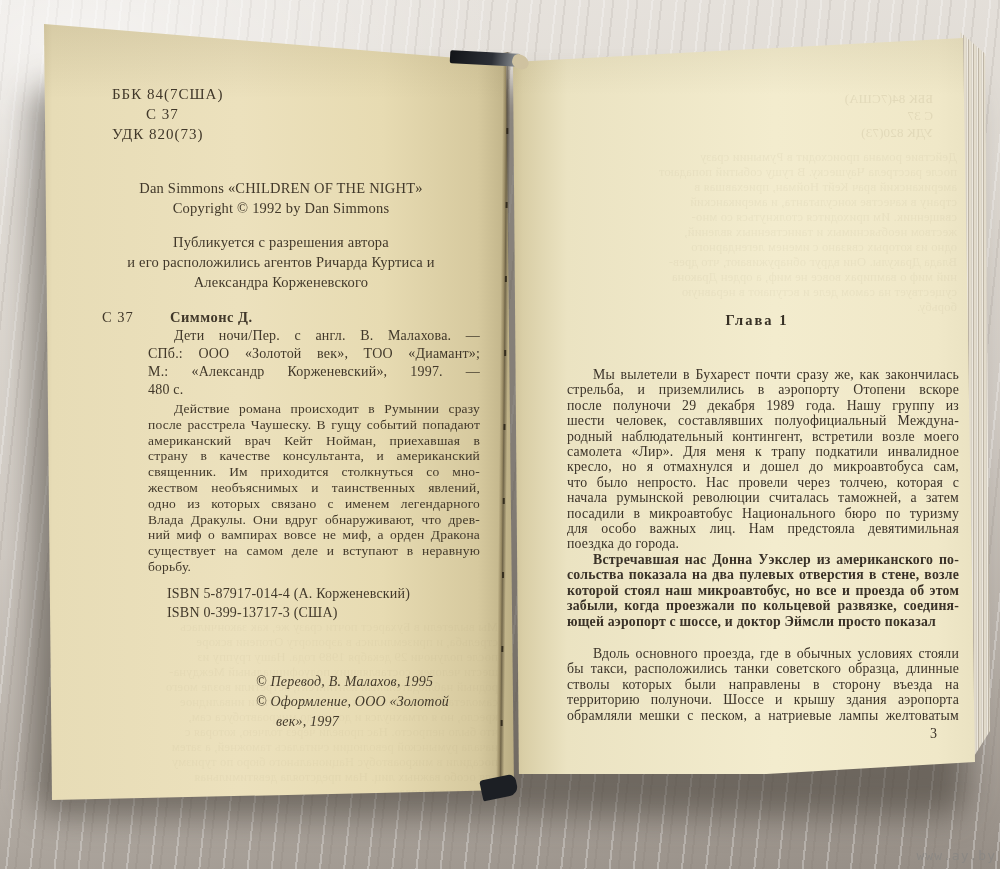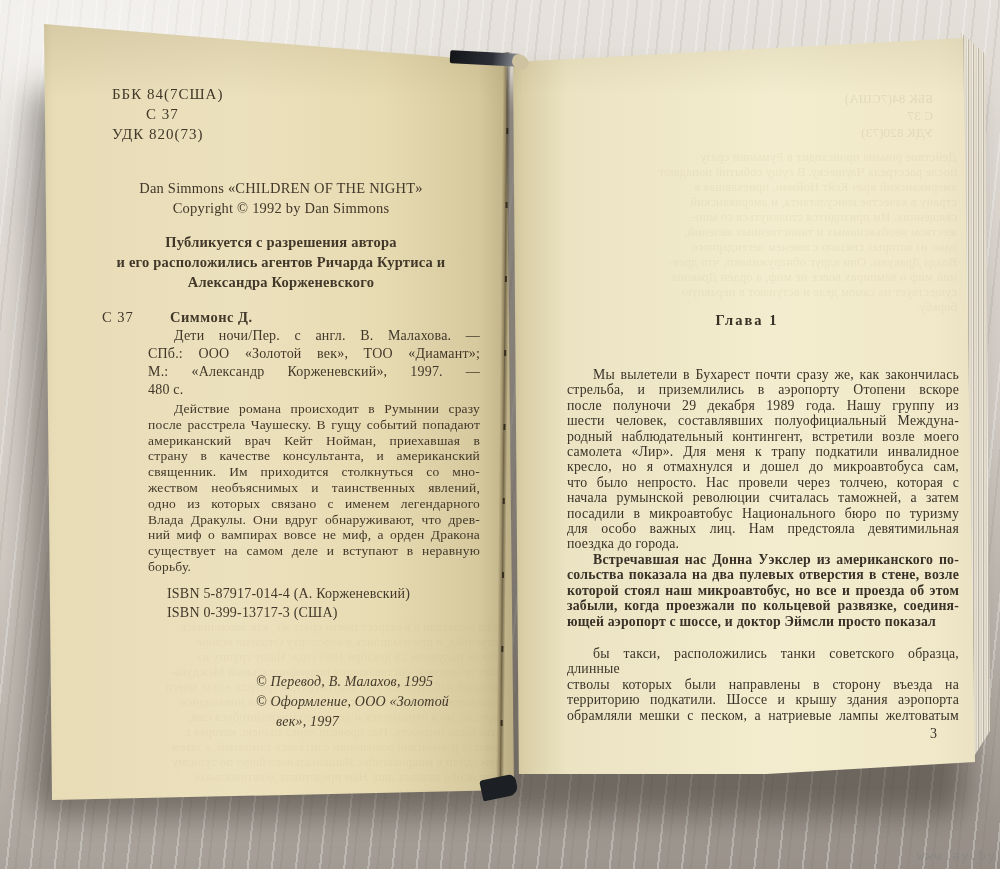--- a/index.html
+++ b/index.html
@@ -58,31 +58,31 @@
   .tl{white-space:nowrap;text-align:left;}
   .just .tl{white-space:normal;text-align:justify;text-align-last:justify;}
   .just .tl:last-child{text-align-last:left;}
   .keep-just .tl:last-child{text-align-last:justify;}
   .center .tl{text-align:right;white-space:normal;text-align-last:center;}
   .indent-first .tl:first-child{text-indent:26px;}
   
   .bbk{left:74px;top:64px;width:220px;font-size:15px;line-height:20px;letter-spacing:1px;}
   .bbk .tl:nth-child(2){padding-left:34px;}
   .title-block{left:28px;top:158px;width:430px;font-size:14.5px;line-height:20px;}
-  .permission{left:20px;top:212px;width:446px;font-size:14.5px;line-height:20px;font-weight:bold;}
+  .permission{left:20px;top:212px;width:446px;font-size:14.5px;line-height:20px;}
   .catalog-code{position:absolute;left:64px;top:289px;font-size:14.5px;letter-spacing:1px;}
   .catalog-author{position:absolute;left:132px;top:289px;font-size:14.5px;font-weight:600;letter-spacing:.5px;}
   .catalog-body{left:110px;top:307px;width:332px;font-size:14px;line-height:18px;}
   .annotation{left:110px;top:381px;width:332px;font-size:13.5px;line-height:15.8px;}
   .isbn{left:129px;top:565px;width:330px;font-size:14px;line-height:18.5px;}
   .copyright{left:218px;top:652px;width:262px;font-size:14px;line-height:20px;}
   .copyright .tl{font-style:italic;}
   .copyright .tl:nth-child(3){padding-left:20px;}
   
-  .chapter{position:absolute;left:46px;top:284px;width:396px;text-align:center;
+  .chapter{position:absolute;left:56px;top:284px;width:396px;text-align:center;
     font-weight:700;font-size:14.5px;letter-spacing:2px;color:#362f24;}
   .para{width:392px;font-size:13.8px;line-height:15.4px;color:#3a3228;}
   .p1{left:64px;top:339px;}
   .p2{left:64px;top:524px;font-weight:bold;}
   .p3{left:64px;top:618px;}
   .page-number{position:absolute;left:404px;top:698px;width:30px;text-align:right;
     font-size:14px;color:#3a3228;}
   
   .mirror{transform:scaleX(-1);filter:blur(.6px);color:#8a7c58;}
   .bleed-bbk{left:260px;top:62px;width:170px;font-size:13px;line-height:17px;opacity:.14;}
@@ -197,23 +197,24 @@
         <div class="tl">поездка до города.</div>
       </div>
     <div class="block para p2 just indent-first">
         <div class="tl">Встречавшая нас Донна Уэкслер из американского по-</div>
         <div class="tl">сольства показала на два пулевых отверстия в стене, возле</div>
         <div class="tl">которой стоял наш микроавтобус, но все и проезда об этом</div>
         <div class="tl">забыли, когда проезжали по кольцевой развязке, соединя-</div>
         <div class="tl">ющей аэропорт с шоссе, и доктор Эймсли просто показал</div>
       </div>
     <div class="block para p3 just indent-first keep-just">
+        <div class="tl">Вдоль основного проезда, где в обычных условиях стояли</div>
         <div class="tl">бы такси, расположились танки советского образца, длинные</div>
         <div class="tl">стволы которых были направлены в сторону въезда на</div>
-        <div class="tl">территорию подкатили. Шоссе и крышу здания аэропорта</div>
+        <div class="tl">территорию полуночи. Шоссе и крышу здания аэропорта</div>
         <div class="tl">обрамляли мешки с песком, а натриевые лампы желтоватым</div>
       </div>
     <div class="page-number">3</div>
   </div>
 
   <div class="spine"></div>
   <div class="spine-stitches"></div>
   <div class="cover-top"></div>
   <div class="cover-top-curl"></div>
   <div class="cover-bottom"></div>

